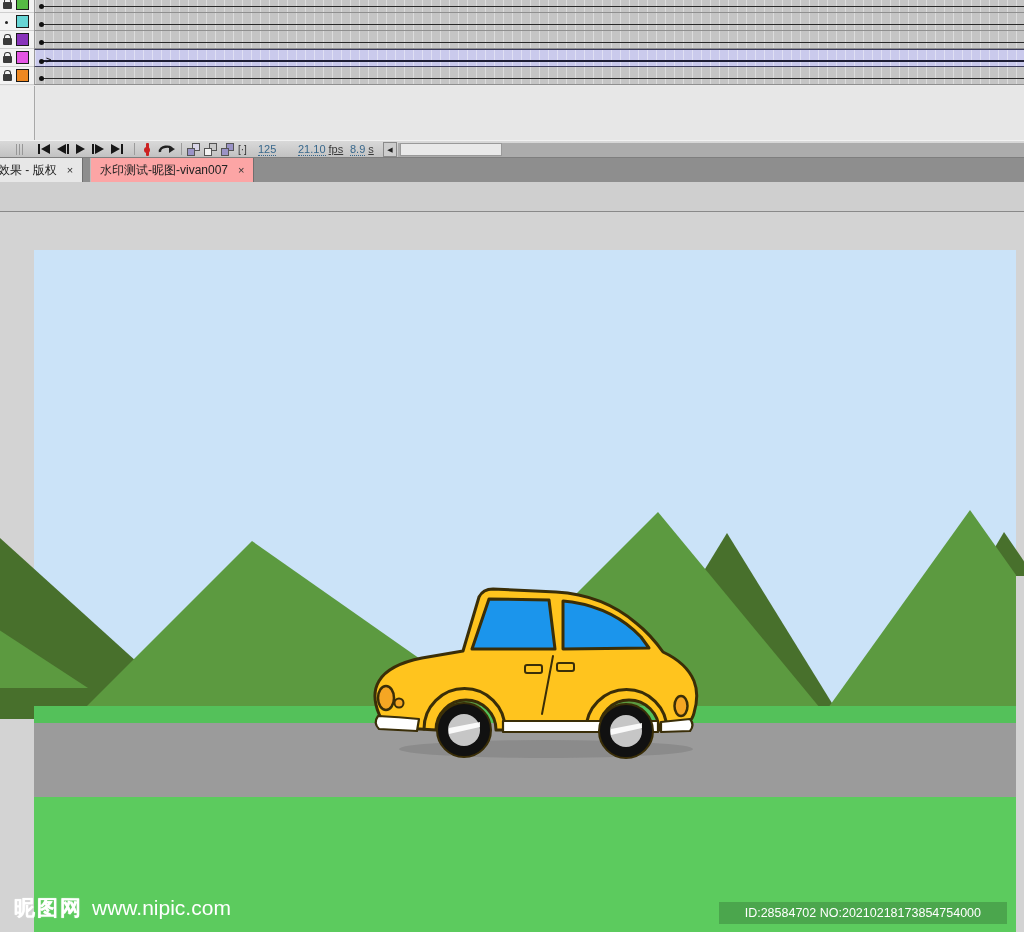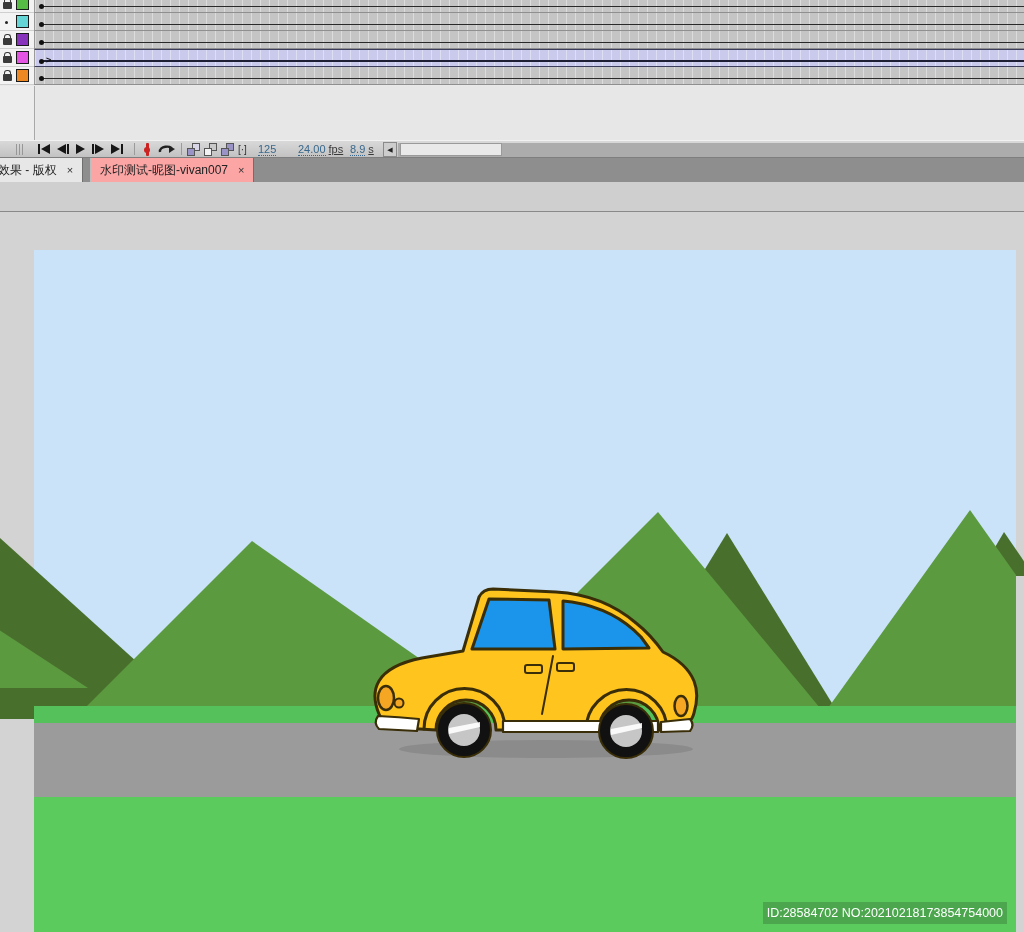--- a/index.html
+++ b/index.html
@@ -69,21 +69,21 @@
         border-bottom:1px solid #898989;}
 
   
   #stagewrap{position:absolute;left:0;top:213px;width:1024px;height:719px;background:#D3D3D3;}
   #scene{position:absolute;left:0;top:0;}
 
   
   #wm-left{position:absolute;left:14px;top:894px;color:#FFF;font-size:21px;display:flex;gap:9px;align-items:baseline;}
   #wm-left .cn{font-weight:bold;letter-spacing:2px;text-shadow:0 0 1px #fff;}
   #wm-right{position:absolute;right:17px;top:902px;height:22px;background:rgba(0,0,0,0.18);
-            color:#FFF;font-size:12.5px;line-height:22px;padding:0 4px;}
+            color:#FFF;font-size:12.5px;line-height:22px;padding:0 26px;}
 </style>
 </head>
 <body>
 
 <div id="app">
 
   <div id="timeline">
 
     <div class="tl-row" style="top:-5px">
       <div class="tl-left">
@@ -197,21 +197,21 @@
             <i class="bk"></i>
             <i class="ft"></i>
           </span>
         <span class="bracket">[·]</span>
       </div>
 
       <div class="cb" style="left:258px">
         <span class="hot">125</span>
       </div>
       <div class="cb" style="left:298px">
-        <span class="hot">24.00</span>
+        <span class="hot">21.10</span>
         <span class="unit">fps</span>
       </div>
       <div class="cb" style="left:350px">
         <span class="hot">8.9</span>
         <span class="unit">s</span>
       </div>
 
       <div class="sb-track"></div>
       <div class="sb-thumb"></div>
       <div class="sb-arrow">◀</div>
@@ -285,15 +285,19 @@
         </g>
         <g>
           <circle cx="626" cy="731" r="27" fill="#111" stroke-width="2"></circle>
           <circle cx="626" cy="731" r="16" stroke="none" fill="#C6C6C6"></circle>
           <path d="M611,729 L642,723 L642,728 L611,735 Z" fill="#FFF" stroke="none" opacity="0.9"></path>
         </g>
       </g>
     </svg>
   </div>
 
+  <div id="wm-left">
+    <span class="cn">昵图网</span>
+    <span class="url">www.nipic.com</span>
+  </div>
   <div id="wm-right">ID:28584702 NO:20210218173854754000</div>
 
 </div>
 
 </body></html>

